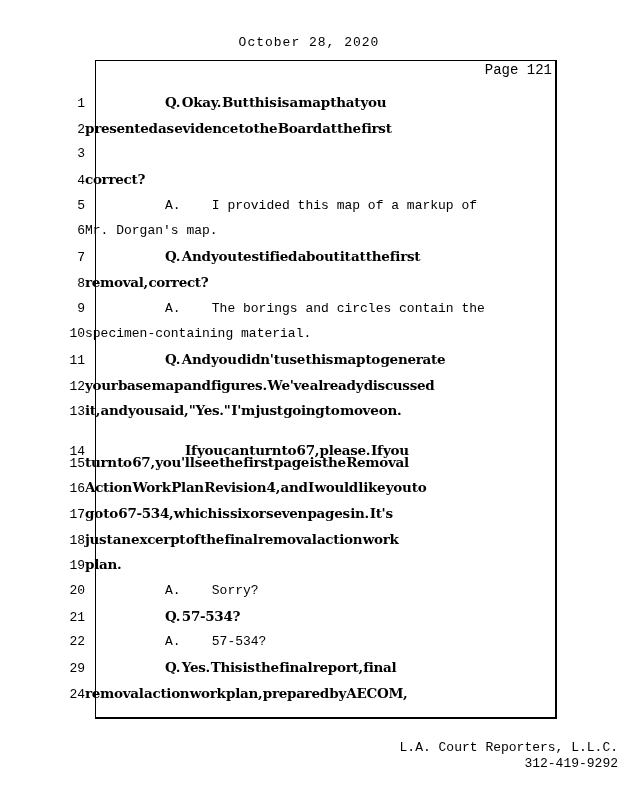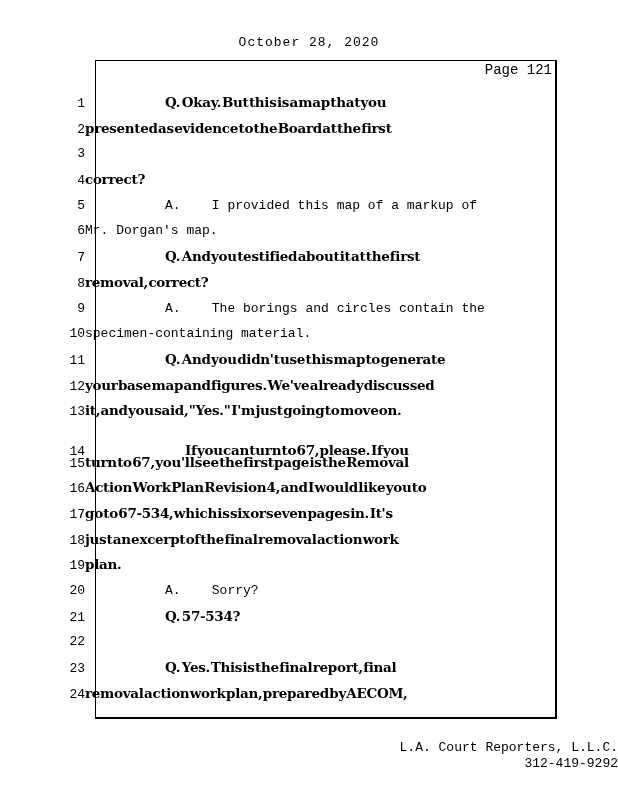--- a/index.html
+++ b/index.html
@@ -175,23 +175,24 @@
     <div class="row">
       <span class="num">20</span>
       <span class="txt ind1">A.    Sorry?</span>
     </div>
     <div class="row">
       <span class="num">21</span>
       <span class="txt bold ind1">Q.    57-534?</span>
     </div>
     <div class="row">
       <span class="num">22</span>
-    </div>
-    <div class="row">
-      <span class="num">23</span>
+      <span class="txt ind1">A.    57-534?</span>
+    </div>
+    <div class="row">
+      <span class="num">29</span>
       <span class="txt bold ind1">Q.    Yes.  This is the final report, final</span>
     </div>
     <div class="row">
       <span class="num">24</span>
       <span class="txt bold ind0">removal action work plan, prepared by AECOM,</span>
     </div>
   </div>
 
 <div class="footer">
   <div>L.A. Court Reporters, L.L.C.</div>

